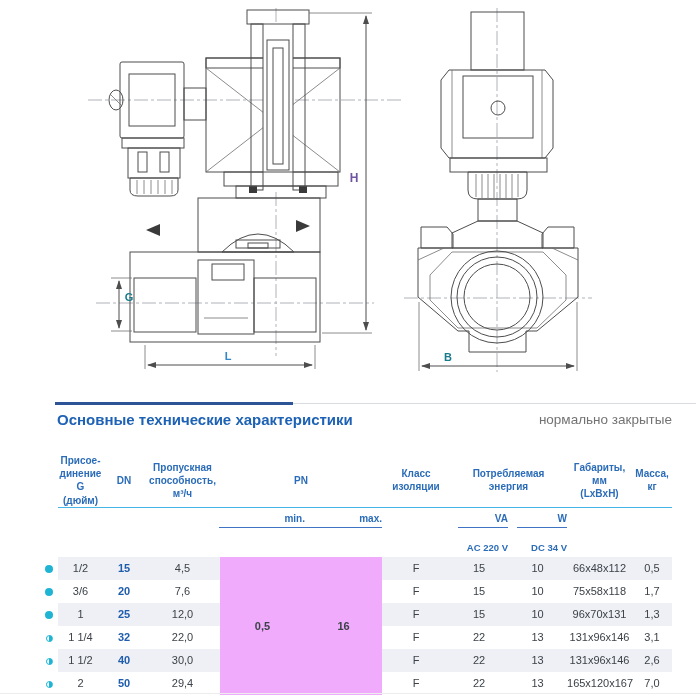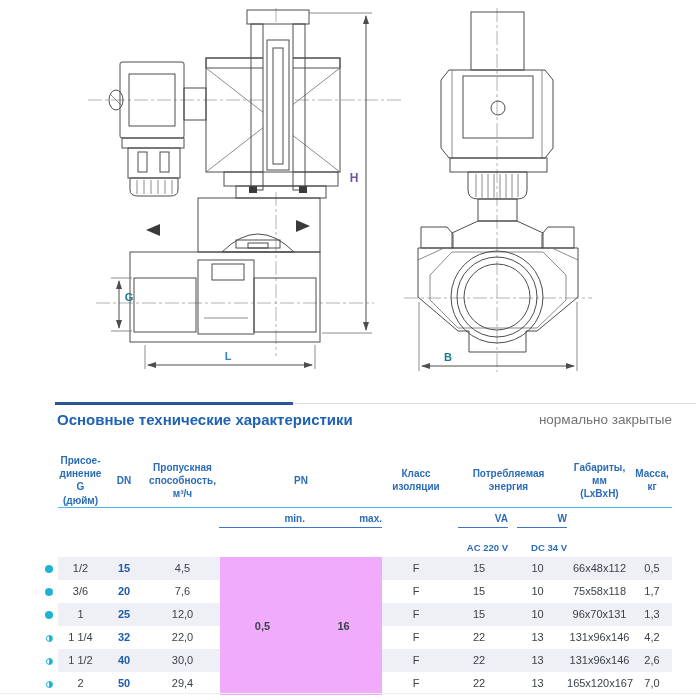--- a/index.html
+++ b/index.html
@@ -287,21 +287,21 @@
       </tr>
       <tr class="data">
         <td class="b"><span class="bullet half"></span></td>
         <td class="s">1 1/4</td>
         <td class="s dn">32</td>
         <td class="s">22,0</td>
         <td class="s">F</td>
         <td class="s">22</td>
         <td class="s">13</td>
         <td class="s">131x96x146</td>
-        <td class="s">4,2</td>
+        <td class="s">3,1</td>
       </tr>
       <tr class="data stripe">
         <td class="b"><span class="bullet half"></span></td>
         <td class="s">1 1/2</td>
         <td class="s dn">40</td>
         <td class="s">30,0</td>
         <td class="s">F</td>
         <td class="s">22</td>
         <td class="s">13</td>
         <td class="s">131x96x146</td>

